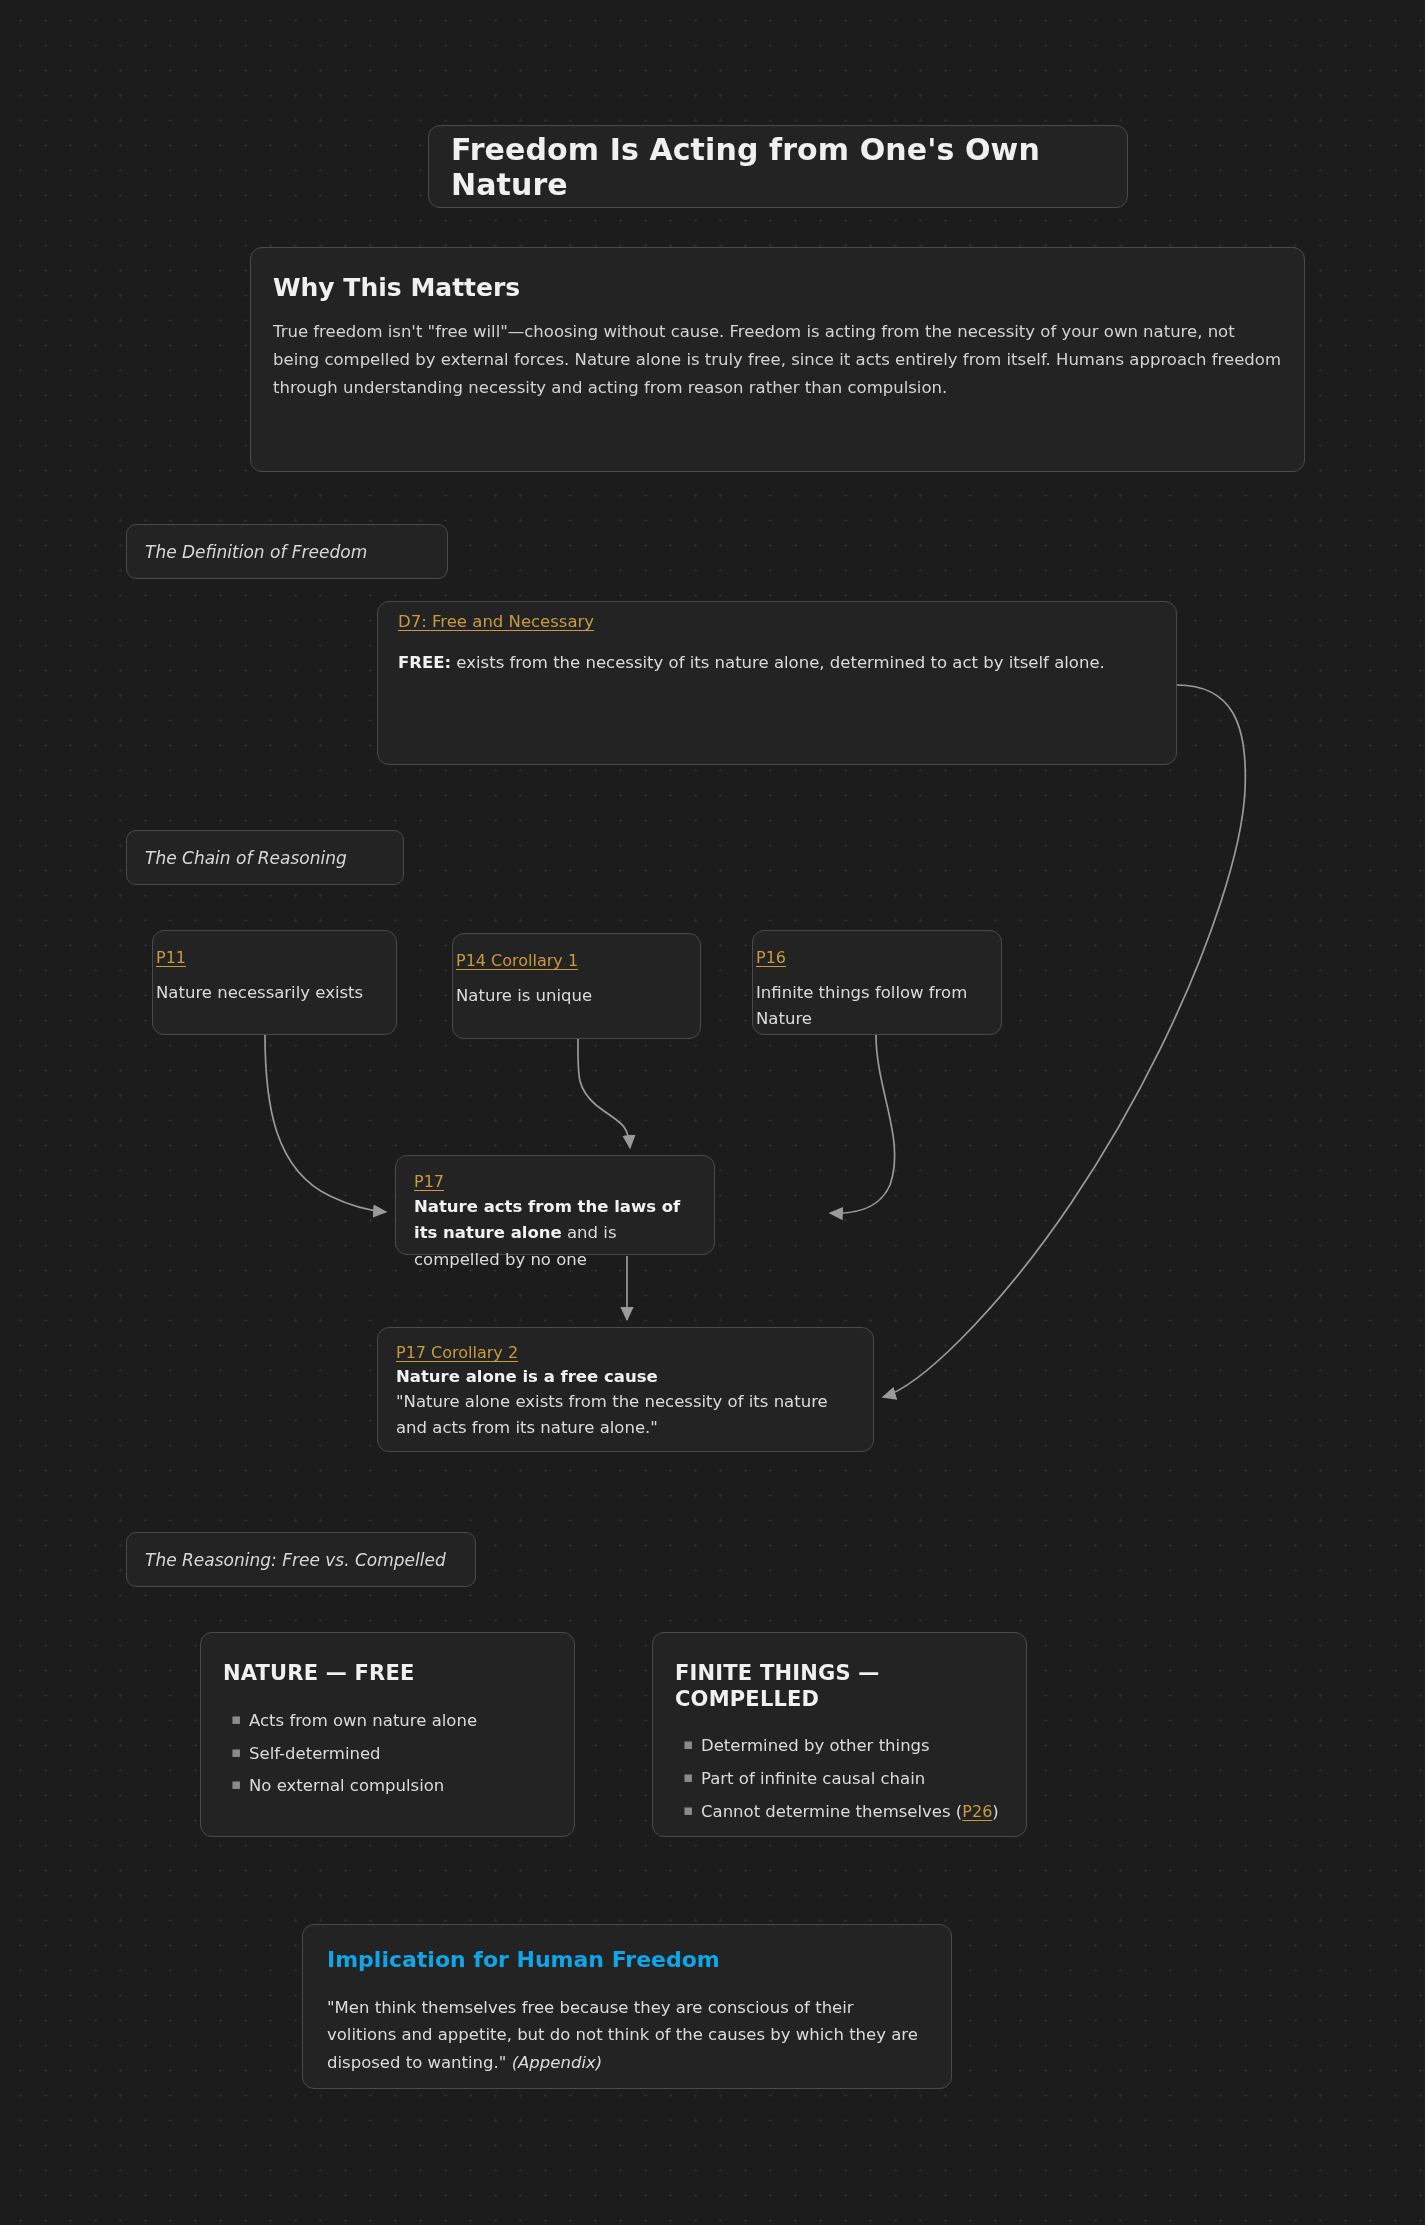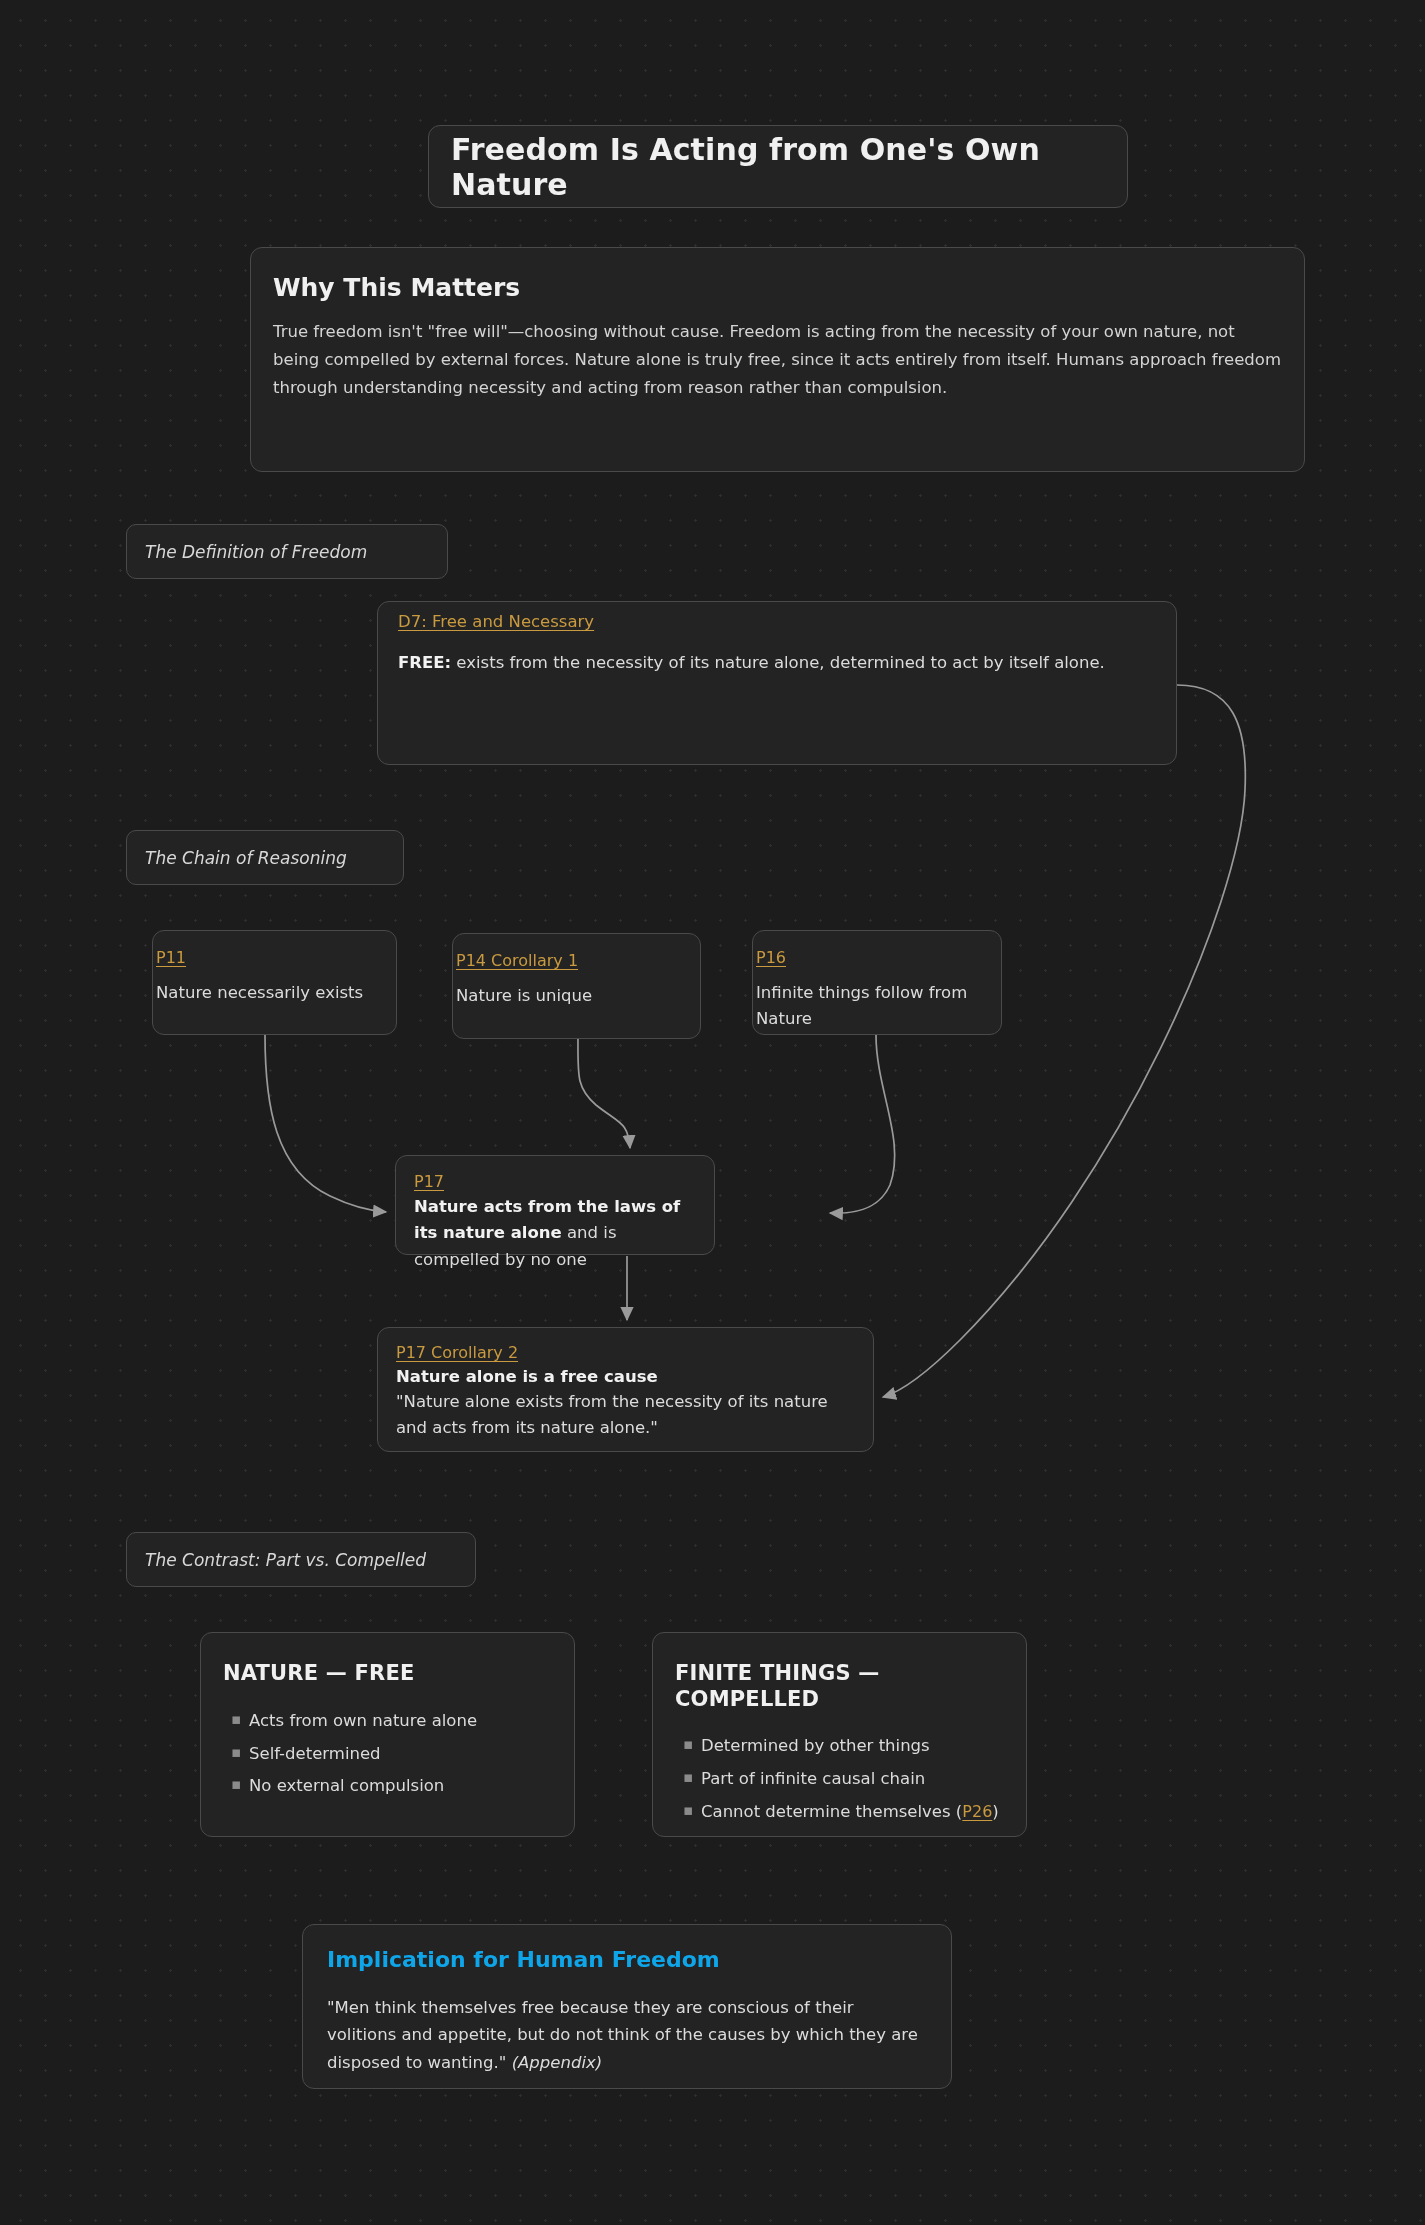--- a/index.html
+++ b/index.html
@@ -261,21 +261,21 @@
     <div class="why-body">True freedom isn't "free will"—choosing without cause. Freedom is acting from the necessity of your own nature, not being compelled by external forces. Nature alone is truly free, since it acts entirely from itself. Humans approach freedom through understanding necessity and acting from reason rather than compulsion.</div>
   </div>
 
   <div class="section-label" id="label-definition">
     <span>The Definition of Freedom</span>
   </div>
   <div class="section-label" id="label-chain">
     <span>The Chain of Reasoning</span>
   </div>
   <div class="section-label" id="label-contrast">
-    <span>The Contrast: Part vs. Compelled</span>
+    <span>The Reasoning: Free vs. Compelled</span>
   </div>
 
   <div class="node" id="d7-node">
     <a class="ref" href="#">D7: Free and Necessary</a>
     <p class="d7-para"><b>FREE:</b><span> exists from the necessity of its nature alone, determined to act by itself alone.</span></p>
   </div>
 
   <div class="node premise" id="p11-node">
     <a class="ref ref-sm" href="#">P11</a>
     <div class="p-body">Nature necessarily exists</div>

